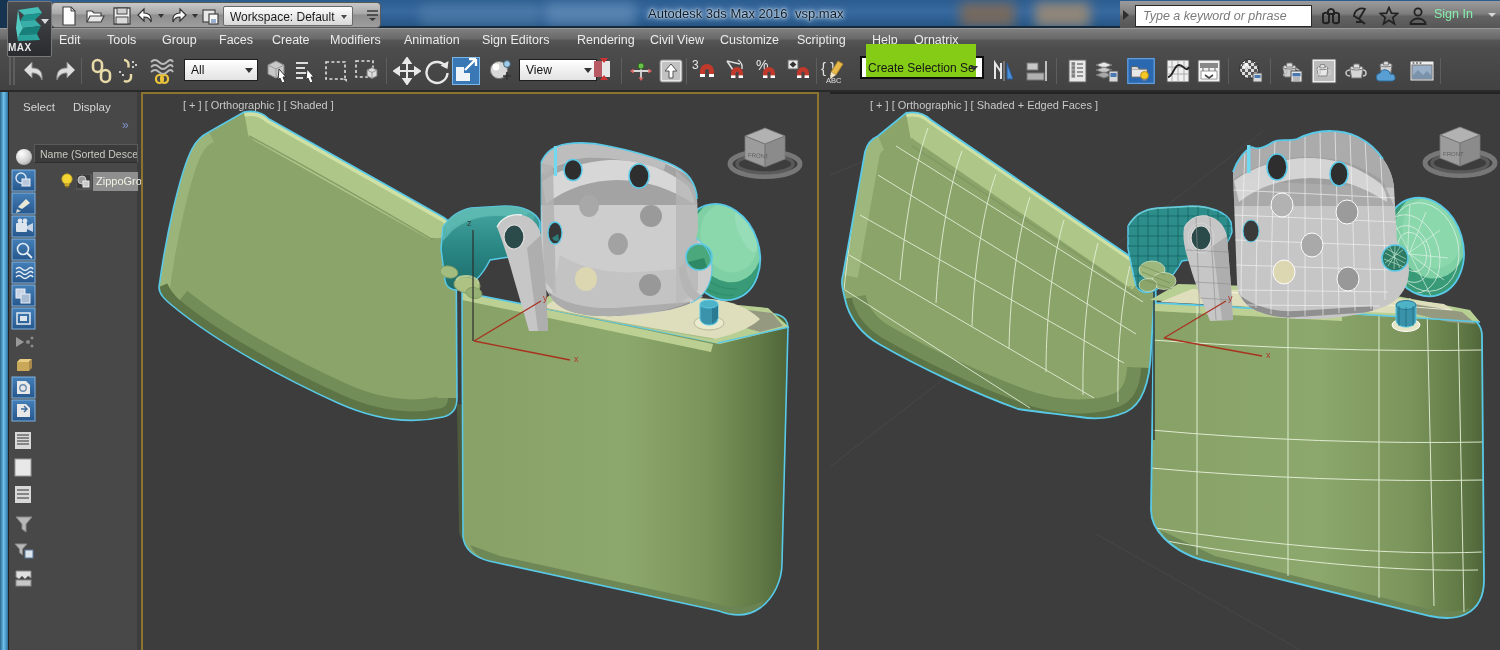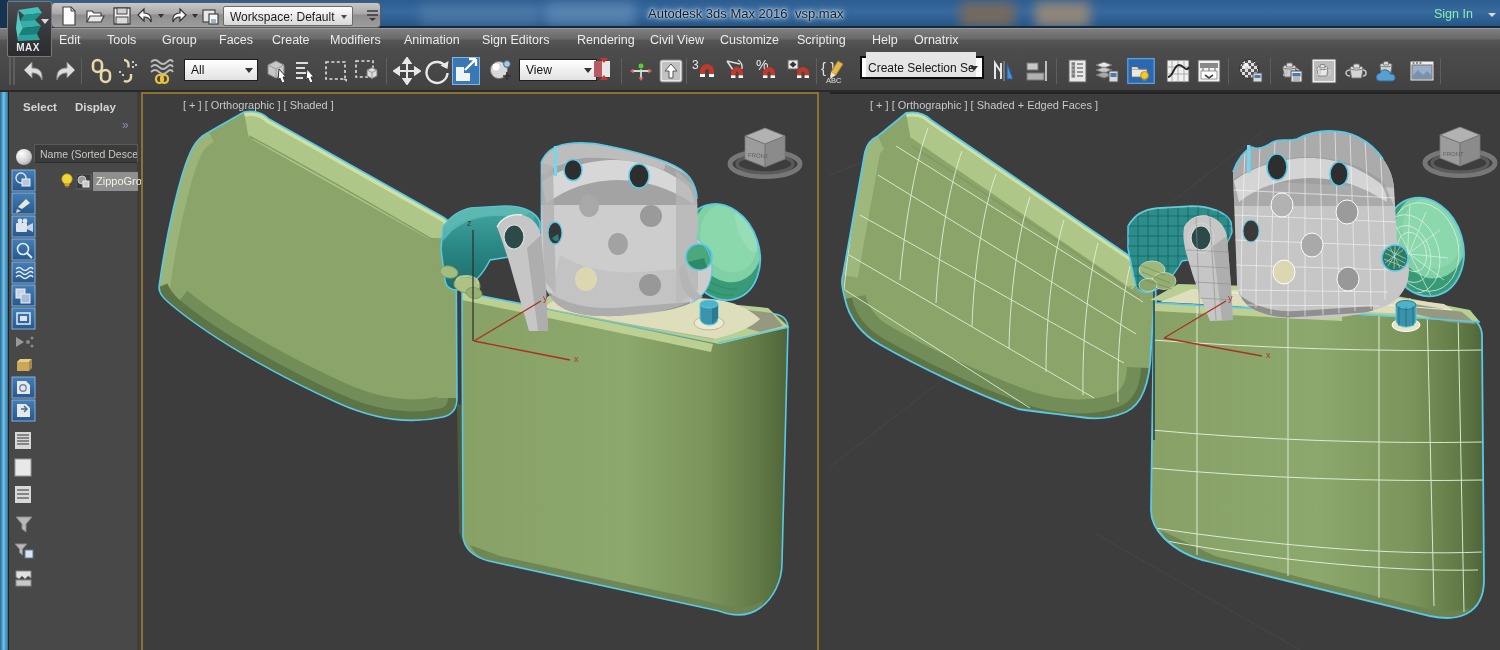--- a/index.html
+++ b/index.html
@@ -18,21 +18,21 @@
   #vspmax { position:absolute; top:6px; left:795px; color:#0f1b28; font-size:13px;
     text-shadow:0 0 4px #cfe3f2,0 0 7px #cfe3f2,0 0 2px #ffffff;}
   
   #qat { position:absolute; left:51px; top:2px; width:330px; height:26px;
     background:linear-gradient(180deg,#c8c8c8 0%,#a8a8a8 45%,#8e8e8e 50%,#9e9e9e 100%);
     border:1px solid #5a5a5a; border-radius:4px; }
   #maxbtn { position:absolute; left:7px; top:1px; z-index:30; width:45px; height:56px;
     background:linear-gradient(180deg,#4a4c50 0%,#36383c 55%,#2a2c30 100%);
     border:1px solid #787878; border-radius:2px; z-index:5; }
   #maxbtn svg { position:absolute; left:3px; top:2px; }
-  #maxbtn .mx { position:absolute; left:0; top:40px; width:40px; text-align:center; color:#e8e8e8;
+  #maxbtn .mx { position:absolute; left:0; top:40px; width:40px; color:#e8e8e8;
     font-size:10px; font-weight:bold; letter-spacing:.5px;}
   #maxbtn .dd { position:absolute; right:2px; top:17px; width:0; height:0;
     border-left:4px solid transparent; border-right:4px solid transparent; border-top:5px solid #d8d8d8;}
   .qicon { position:absolute; top:3px; width:20px; height:20px; }
   #wsdrop { position:absolute; left:171px; top:3px; width:130px; height:20px;
     background:linear-gradient(180deg,#fdfdfd,#d8d8d8); border:1px solid #6a6a6a; border-radius:2px;
     font-size:12px; color:#1a1a1a; padding:3px 0 0 6px; }
   #wsdrop .arr { position:absolute; right:5px; top:8px; width:0; height:0;
     border-left:3px solid transparent; border-right:3px solid transparent; border-top:4px solid #4a4a4a; }
   #qatchev { position:absolute; left:366px; top:7px; width:13px; height:15px; }
@@ -65,21 +65,21 @@
   .tdrop { position:absolute; height:22px; background:linear-gradient(180deg,#ffffff,#e2e2e2);
     border:1px solid #1e1e1e; color:#111; font-size:12px; padding:3px 0 0 6px; }
   .tdrop .arr { position:absolute; right:4px; top:8px; width:0; height:0;
     border-left:4px solid transparent; border-right:4px solid transparent; border-top:5px solid #333; }
 
   
   #deskstrip { left:0; top:92px; width:8px; height:558px;
     background:linear-gradient(90deg,#2a688f 0%,#6fc0ea 45%,#4590bf 80%,#2f6f9a 100%); }
   #sceneexp { left:8px; top:92px; width:129px; height:558px; background:#484848; border-left:1px solid #222; }
   #sx-menus { position:absolute; left:14px; top:9px; color:#d6d6d6; font-size:11.5px; }
-  #sx-menus b { font-weight:bold; margin-right:18px; }
+  #sx-menus b { font-weight:normal; margin-right:18px; }
   #sx-chev { position:absolute; left:113px; top:26px; color:#8090c8; font-size:12px; }
   #sx-header { position:absolute; left:25px; top:52px; width:104px; height:19px; background:#3b3b3b;
     border:1px solid #5a5a5a; border-bottom:1px solid #2e2e2e; color:#c9c9c2; font-size:10.5px;
     padding:3px 0 0 5px; white-space:nowrap; overflow:hidden;}
   #sx-row { position:absolute; left:25px; top:80px; width:104px; height:20px; }
   #sx-row .sel { position:absolute; left:59px; top:0px; width:45px; height:19px; background:#8f8f8f; }
   #sx-row .nm { position:absolute; left:62px; top:3px; color:#f2f2e4; font-size:11px; }
   #vpL { left:141px; top:92px; width:678px; height:558px; background:#3d3d3d; border:2px solid #8a7430; border-bottom:none; }
   #vpR { left:830px; top:92px; width:670px; height:558px; background:#3d3d3d; border-top:2px solid #242424; }
   .vplabel { position:absolute; left:11px; top:5px; color:#c9c9c9; font-size:11px; z-index:10; white-space:nowrap;padding-left:29px;}
@@ -141,20 +141,39 @@
       <polygon points="8,31 26,30 29,36 7,37" fill="#2aa39c"></polygon>
       <polygon points="7,6 9,17 12,24 8,31 7,37 5,24" fill="#53cac2"></polygon>
     </svg>
     <div class="mx">MAX</div>
     <div class="dd"></div>
   </div>
   <div id="qatchev"><svg width="13" height="15">
         <path d="M1 4 H12 M1 8 H12" stroke="#3a3a3a" stroke-width="1.6"></path>
         <path d="M3 11 L6.5 14 L10 11" fill="#3a3a3a"></path>
       </svg></div>
+  <div id="infocenter">
+    <div id="icplay"></div>
+    <div id="searchbox">Type a keyword or phrase</div>
+    <svg style="position:absolute;left:200px;top:5px" width="22" height="20" viewBox="0 0 22 20">
+        <path d="M3 8 a4 4 0 0 1 6 0 v8 a4 4 0 0 1 -6 0 z M13 8 a4 4 0 0 1 6 0 v8 a4 4 0 0 1 -6 0 z" fill="none" stroke="#222" stroke-width="2"></path>
+        <path d="M8 5 a3.2 3.2 0 0 1 6 0 v3 h-6 z" fill="none" stroke="#222" stroke-width="2"></path>
+      </svg>
+    <svg style="position:absolute;left:231px;top:5px" width="20" height="20" viewBox="0 0 20 20">
+        <path d="M3 10 A8 8 0 0 1 14 3 L8 13 Z" fill="none" stroke="#222" stroke-width="1.8"></path>
+        <path d="M8 13 L14 18 M5 16 L12 16" stroke="#222" stroke-width="1.8"></path>
+      </svg>
+    <svg style="position:absolute;left:259px;top:5px" width="20" height="20" viewBox="0 0 20 20">
+        <path d="M10 1.5 L12.4 7.2 L18.6 7.6 L13.8 11.6 L15.4 17.8 L10 14.3 L4.6 17.8 L6.2 11.6 L1.4 7.6 L7.6 7.2 Z" fill="none" stroke="#222" stroke-width="1.7"></path>
+      </svg>
+    <svg style="position:absolute;left:288px;top:5px" width="20" height="20" viewBox="0 0 20 20">
+        <circle cx="10" cy="6" r="3.6" fill="none" stroke="#222" stroke-width="1.8"></circle>
+        <path d="M2.5 18 a7.5 5.5 0 0 1 15 0 z" fill="none" stroke="#222" stroke-width="1.8"></path>
+      </svg>
+  </div>
   <div id="signin">Sign In</div>
   <div id="icdd"></div>
 
   <div class="abs" id="menubar">
     <span style="left:59px">Edit</span>
     <span style="left:107px">Tools</span>
     <span style="left:162px">Group</span>
     <span style="left:219px">Faces</span>
     <span style="left:272px">Create</span>
     <span style="left:330px">Modifiers</span>
@@ -303,21 +322,21 @@
         <rect x="12" y="18.4" width="4.4" height="2.6" fill="#fff"></rect>
         <rect x="19.6" y="18.4" width="4.4" height="2.6" fill="#fff"></rect>
       </svg>
     <div class="tsep" style="left:816px"></div>
     <svg class="ti" style="left:820px" viewBox="0 0 28 28">
         <text x="1" y="16" font-size="15" fill="#e0e0e0" font-family="Liberation Sans">{ }</text>
         <path d="M18 4 l5 3 l-7 11 l-5 -3 z" fill="#e8b84a" stroke="#a8822a"></path>
         <path d="M11 15 l5 3 l-6 4 z" fill="#f5e6c8"></path>
         <text x="6" y="26" font-size="7.5" fill="#e0e0e0" font-family="Liberation Sans">ABC</text>
       </svg>
-    <div class="tdrop" style="left:860px;top:6px;width:124px;height:23px;background:#fff;border:2px solid #0d0d0d;color:#161616"><span style="background:#e5e5e5;margin-left:-2px;padding:9px 1px 2px 2px;">Create Selection Se</span><span class="arr"></span></div>
+    <div class="tdrop" style="left:860px;top:6px;width:124px;height:23px;background:#fff;border:2px solid #0d0d0d;color:#161616"><span style="background:#84cc16;margin-left:-2px;padding:17px 1px 2px 2px;">Create Selection Se</span><span class="arr"></span></div>
     <svg class="ti" style="left:990px" viewBox="0 0 28 28">
         <path d="M5 22 V6 l6 9 l0 -9 v16" fill="none" stroke="#e8e8e8" stroke-width="2"></path>
         <path d="M14 4 v20" stroke="#888" stroke-width="1.4"></path>
         <path d="M17 22 V6 l6 16 z" fill="#4a90d9" stroke="#2a5a99"></path>
       </svg>
     <svg class="ti" style="left:1023px" viewBox="0 0 28 28">
         <rect x="4" y="6" width="11" height="7" fill="#c8c8c8" stroke="#777"></rect>
         <rect x="4" y="16" width="17" height="7" fill="#b0b0b0" stroke="#777"></rect>
         <path d="M23 4 v20" stroke="#ddd" stroke-width="1.6"></path>
       </svg>

